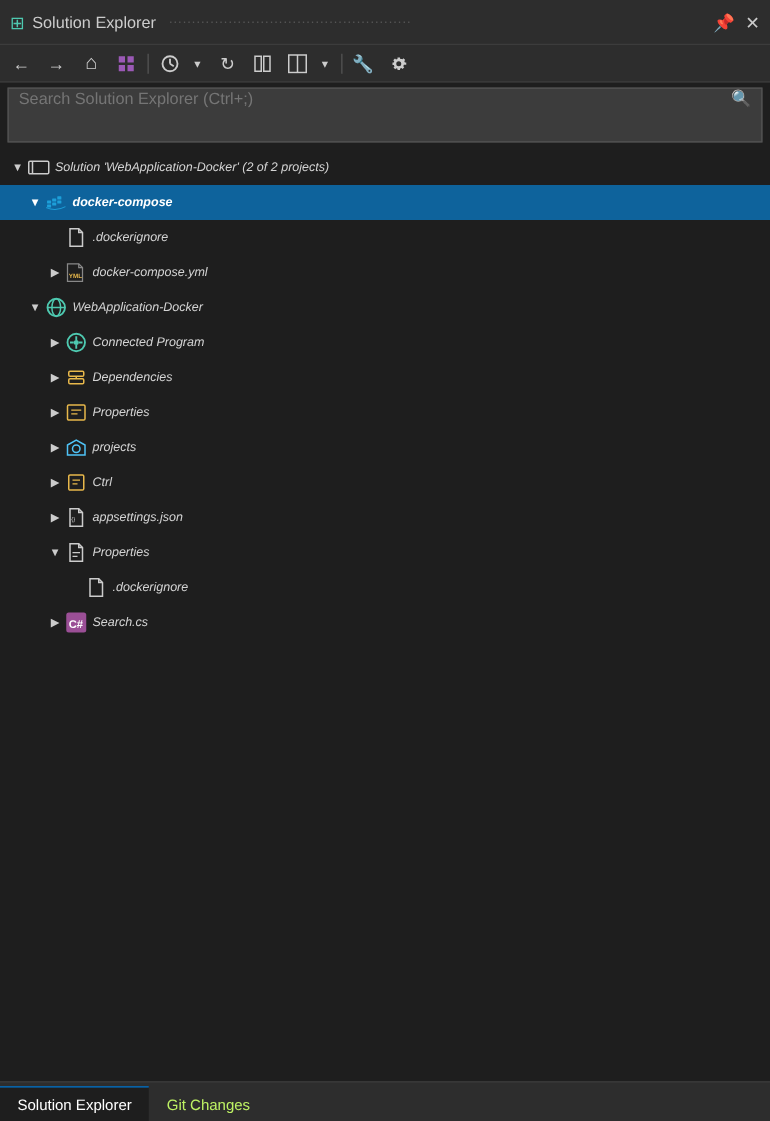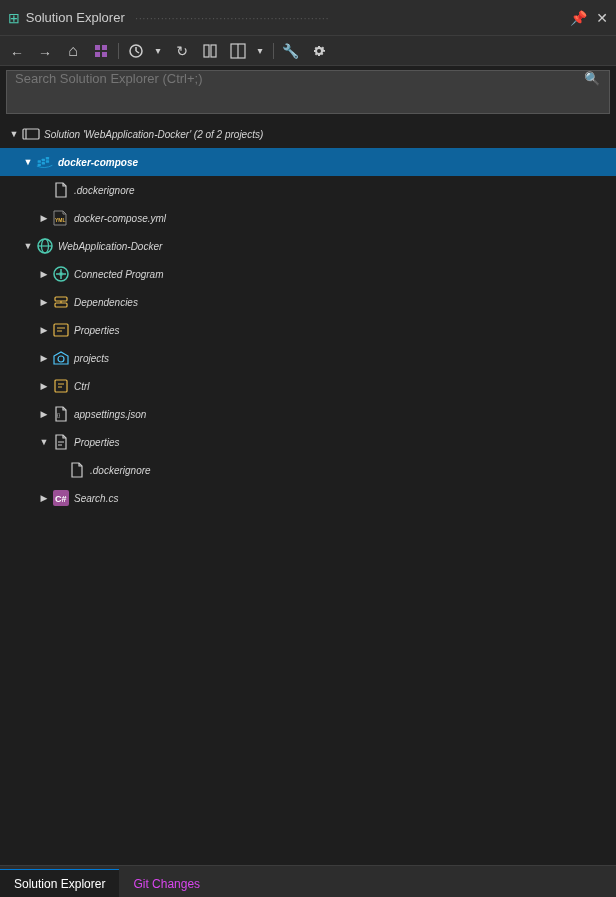--- a/index.html
+++ b/index.html
@@ -180,21 +180,21 @@
       border-top: 1px solid #3c3c3c;
     }
     .bottom-tab {
       height: 28px;
       padding: 0 14px;
       display: flex;
       align-items: center;
       font-size: 12px;
       cursor: pointer;
       border-top: 1px solid transparent;
-      color: #d946ef;
+      color: #bef264;
     }
     .bottom-tab.active {
       background: #1e1e1e;
       border-top: 1px solid #0078d4;
       color: #ffffff;
     }
   </style>
 </head>
 <body>
 

